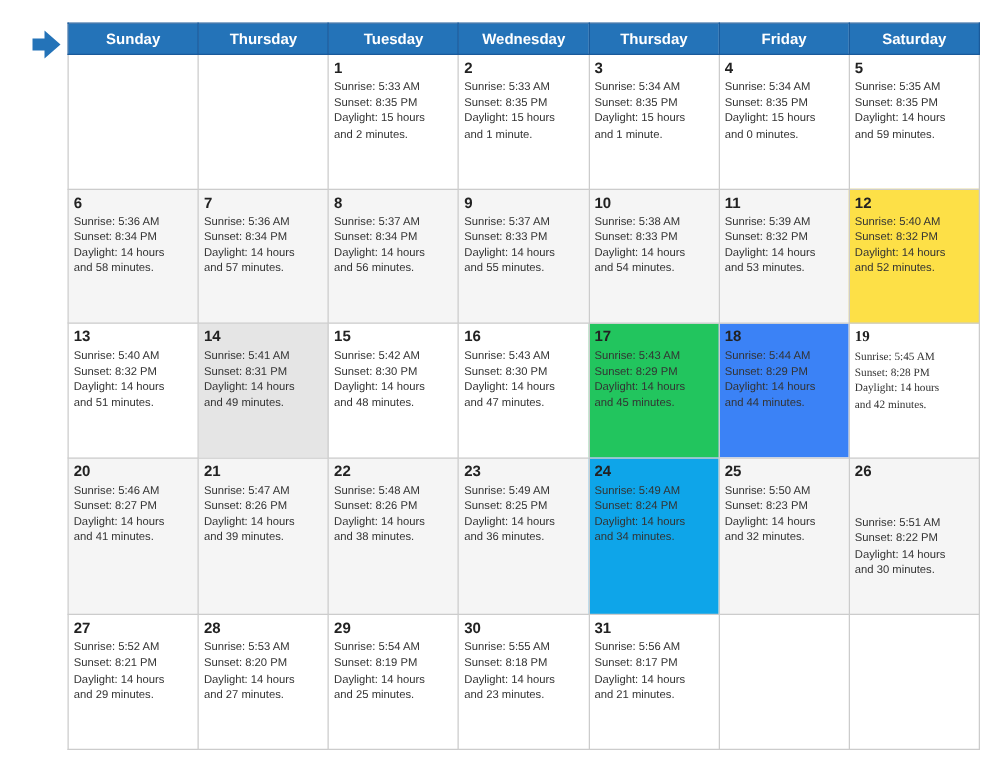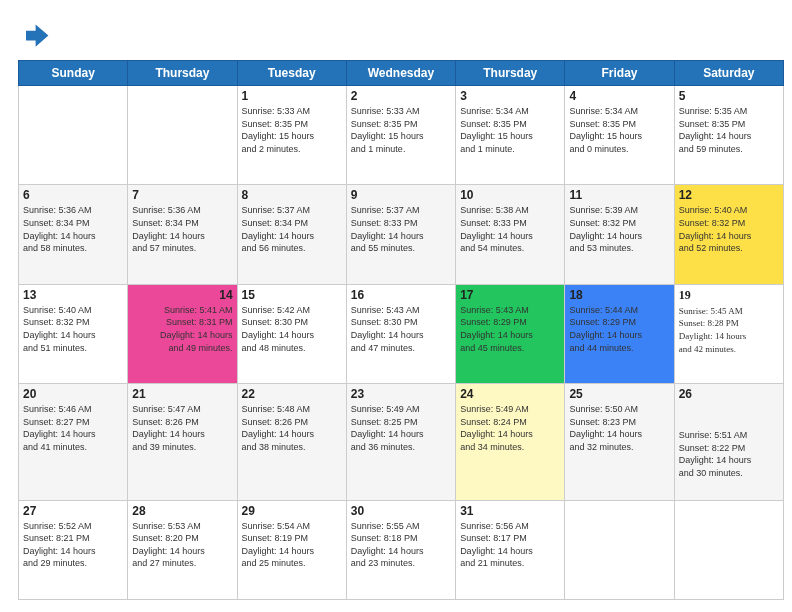--- a/index.html
+++ b/index.html
@@ -8,21 +8,20 @@
       background: #fff;
       width: 792px;
       height: 612px;
       overflow: hidden;
     }
     .page {
       width: 792px;
       height: 612px;
       padding: 18px 8px 12px 18px;
       display: flex;
-      flex-direction: column;
     }
     .header {
       display: flex;
       justify-content: space-between;
       align-items: flex-start;
       margin-bottom: 10px;
     }
     .logo {
       display: flex;
       align-items: center;
@@ -226,21 +225,21 @@
           </td>
         </tr>
         <tr>
           <td style="background: rgb(255, 255, 255);">
             <span class="day-num">13</span>
             <div class="day-info" style="white-space: pre-line;">Sunrise: 5:40 AM
 Sunset: 8:32 PM
 Daylight: 14 hours
 and 51 minutes.</div>
           </td>
-          <td style="background: #ec4899; text-align: right;">
+          <td style="background: #e5e5e5;">
             <span class="day-num">14</span>
             <div class="day-info" style="white-space: pre-line;">Sunrise: 5:41 AM
 Sunset: 8:31 PM
 Daylight: 14 hours
 and 49 minutes.</div>
           </td>
           <td style="background: rgb(255, 255, 255);">
             <span class="day-num">15</span>
             <div class="day-info" style="white-space: pre-line;">Sunrise: 5:42 AM
 Sunset: 8:30 PM
@@ -298,21 +297,21 @@
 Daylight: 14 hours
 and 38 minutes.</div>
           </td>
           <td style="background: rgb(245, 245, 245);">
             <span class="day-num">23</span>
             <div class="day-info" style="white-space: pre-line;">Sunrise: 5:49 AM
 Sunset: 8:25 PM
 Daylight: 14 hours
 and 36 minutes.</div>
           </td>
-          <td style="background: #fef9c3; margin-top: 40px;">
+          <td style="background: #0ea5e9; margin-top: 40px;">
             <span class="day-num">24</span>
             <div class="day-info" style="white-space: pre-line;">Sunrise: 5:49 AM
 Sunset: 8:24 PM
 Daylight: 14 hours
 and 34 minutes.</div>
           </td>
           <td style="background: rgb(245, 245, 245);">
             <span class="day-num">25</span>
             <div class="day-info" style="white-space: pre-line;">Sunrise: 5:50 AM
 Sunset: 8:23 PM

